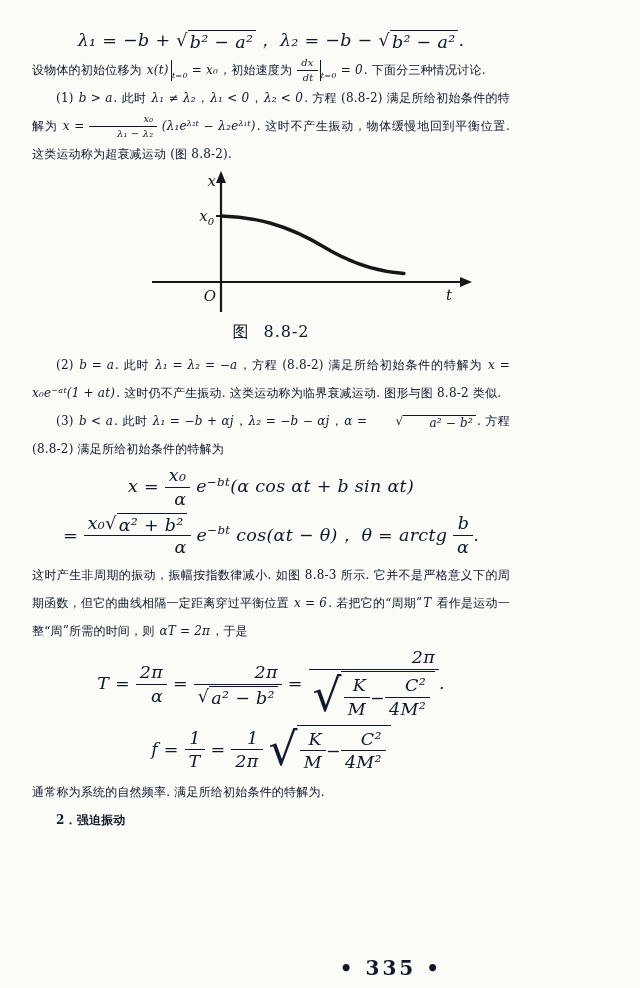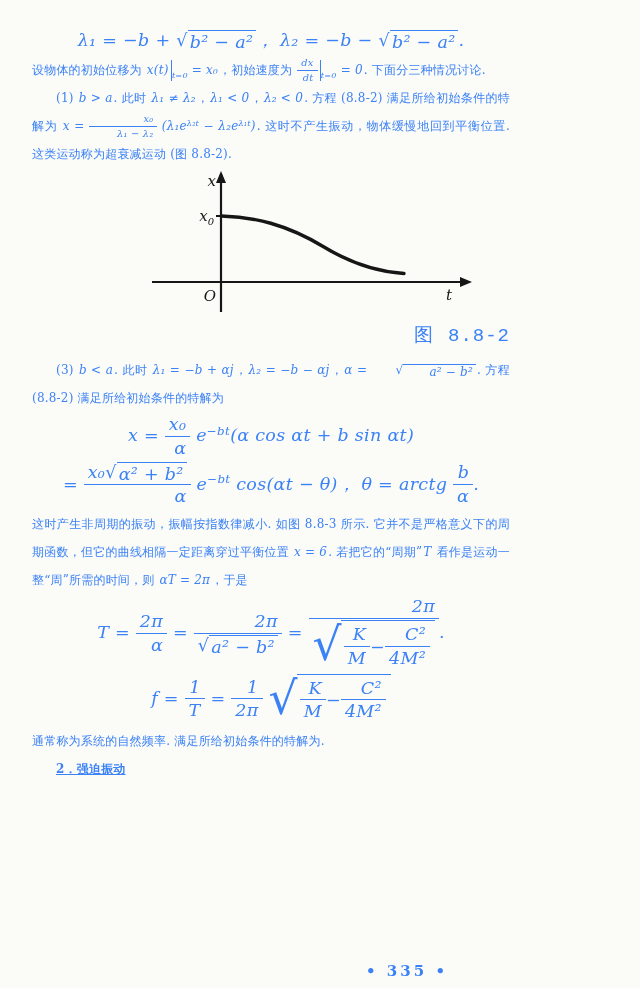--- a/index.html
+++ b/index.html
@@ -1,53 +1,53 @@
 <!DOCTYPE html>
 <html><head>
 <meta charset="utf-8">
 <style>
   html,body{margin:0;padding:0;background:#fbfbf8;}
   .page{
     width:532px;height:988px;
-    background:#fbfbf8;color:#3b82f6;
+    background:#fbfbf8;color:#0f172a;
     font-family:"DejaVu Serif","DejaVu Sans",serif;
     padding:24px 22px 0 32px;
     position:relative;overflow:hidden;box-sizing:border-box;
   }
   p{
     margin:0;font-size:12px;line-height:28px;
     text-align:justify;text-indent:2em;letter-spacing:0.2px;
   }
   p.noindent{text-indent:0;}
-  p.bold{font-weight:bold;text-decoration:underline;}
+  p.bold{font-weight:bold;}
   .math{font-style:italic;}
   .math.inline{padding:0 1px;}
   .math.inline .frac{font-size:0.82em;}
   .eq{font-size:17.5px;text-align:center;margin:4px 0;font-style:italic;letter-spacing:0.3px;}
   .eq.tight{margin:2px 0;}
   sup{font-size:0.68em;line-height:0;vertical-align:0.55em;}
   sub{font-size:0.68em;line-height:0;vertical-align:-0.5em;}
   .frac{display:inline-block;vertical-align:middle;text-align:right;line-height:1.25;}
   .frac .num{display:block;padding:0 4px;border-bottom:1.5px solid currentColor;}
   .frac .den{display:block;padding:1px 4px 0;}
   .sqrt{display:inline-flex;align-items:flex-start;white-space:nowrap;}
   .radsign{font-style:normal;line-height:1.15;}
   .radbody{border-top:1.5px solid currentColor;padding:1px 3px 0 2px;line-height:1.15;}
   .sqrt.tall{vertical-align:middle;align-items:center;}
   .sqrt.tall .radsign{font-size:2.6em;line-height:0.85;}
   .sqrt.tall .radbody{display:inline-flex;align-items:center;padding:3px 5px 2px 3px;margin-left:-1px;}
   .mbar{display:inline-block;width:1.3px;height:1.8em;background:currentColor;vertical-align:middle;margin-left:2px;}
   .figure{margin:2px 0 0 118px;height:152px;}
   .figure svg{display:block;}
-  .fig-caption{text-align:right;font-size:19px;margin:0 0 8px;letter-spacing:1px;font-family:Liberation Mono, monospace;}
+  .fig-caption{text-align:center;font-size:16px;margin:0 0 8px;letter-spacing:1px;}
   .fig-caption .cap-label{margin-right:14px;}
   .fig-label{font-size:15px;font-style:italic;fill:#161616;}
   .page-number{
-    position:absolute;right:84px;bottom:8px;
-    font-size:15px;font-weight:bold;letter-spacing:3px;
+    position:absolute;right:90px;bottom:8px;
+    font-size:20px;font-weight:bold;letter-spacing:3px;
   }
 </style>
 </head>
 <body>
 
 <div class="page">
 
   <div class="eq">λ₁ = −b + <span class="sqrt">
         <span class="radsign">√</span>
         <span class="radbody">b² − a²</span>
@@ -76,20 +76,21 @@
       <text class="fig-label" x="66" y="16" text-anchor="end">x</text>
       <text class="fig-label" x="64" y="51" text-anchor="end"><tspan>x</tspan><tspan dy="4" font-size="10">0</tspan></text>
       <text class="fig-label" x="66" y="131" text-anchor="end">O</text>
       <text class="fig-label" x="296" y="130">t</text>
     </svg>
   </div>
   <div class="fig-caption">
     <span class="cap-label">图</span><span>8.8-2</span>
   </div>
 
+  <p>(2) <span class="math inline">b = a</span>. 此时 <span class="math inline">λ₁ = λ₂ = −a</span>，方程 (8.8-2) 满足所给初始条件的特解为 <span class="math inline">x = x₀e<sup>−at</sup>(1 + at)</span>. 这时仍不产生振动. 这类运动称为临界衰减运动. 图形与图 8.8-2 类似.</p>
 
   <p>(3) <span class="math inline">b &lt; a</span>. 此时 <span class="math inline">λ₁ = −b + αj</span>，<span class="math inline">λ₂ = −b − αj</span>，<span class="math inline">α = <span class="sqrt">
           <span class="radsign">√</span>
           <span class="radbody">a² − b²</span>
         </span></span>. 方程 (8.8-2) 满足所给初始条件的特解为</p>
 
   <div class="eq tight">x = <span class="frac"><span class="num">x₀</span><span class="den">α</span></span> e<sup>−bt</sup>(α cos αt + b sin αt)</div>
 
   <div class="eq tight">= <span class="frac"><span class="num">x₀<span class="sqrt">
             <span class="radsign">√</span>

